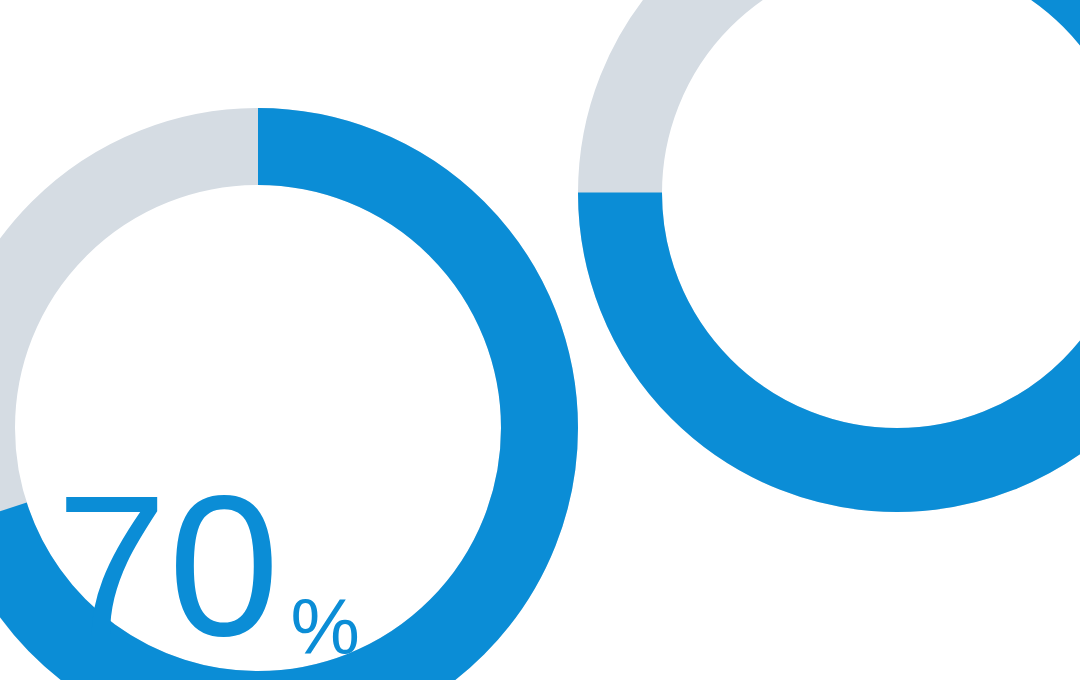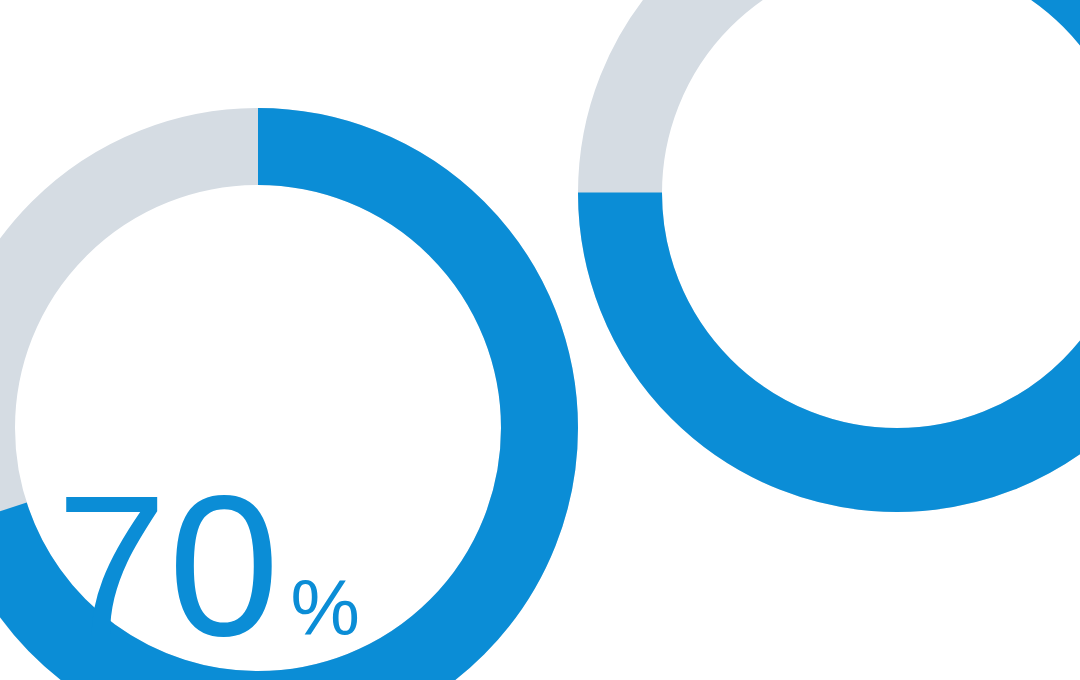--- a/index.html
+++ b/index.html
@@ -48,20 +48,21 @@
   
   #donut-1-group {
     left: -62px;
     top: 108px;
     width: 640px;
     height: 640px;
   }
   #donut-1-label {
     left: 118px;
     top: 358px;
+    align-items: flex-end;
   }
   #donut-1-label .value-number {
     font-size: 200px;
   }
   #donut-1-label .value-unit {
     font-size: 78px;
     margin-left: 10px;
   }
   
   #donut-2-group {

